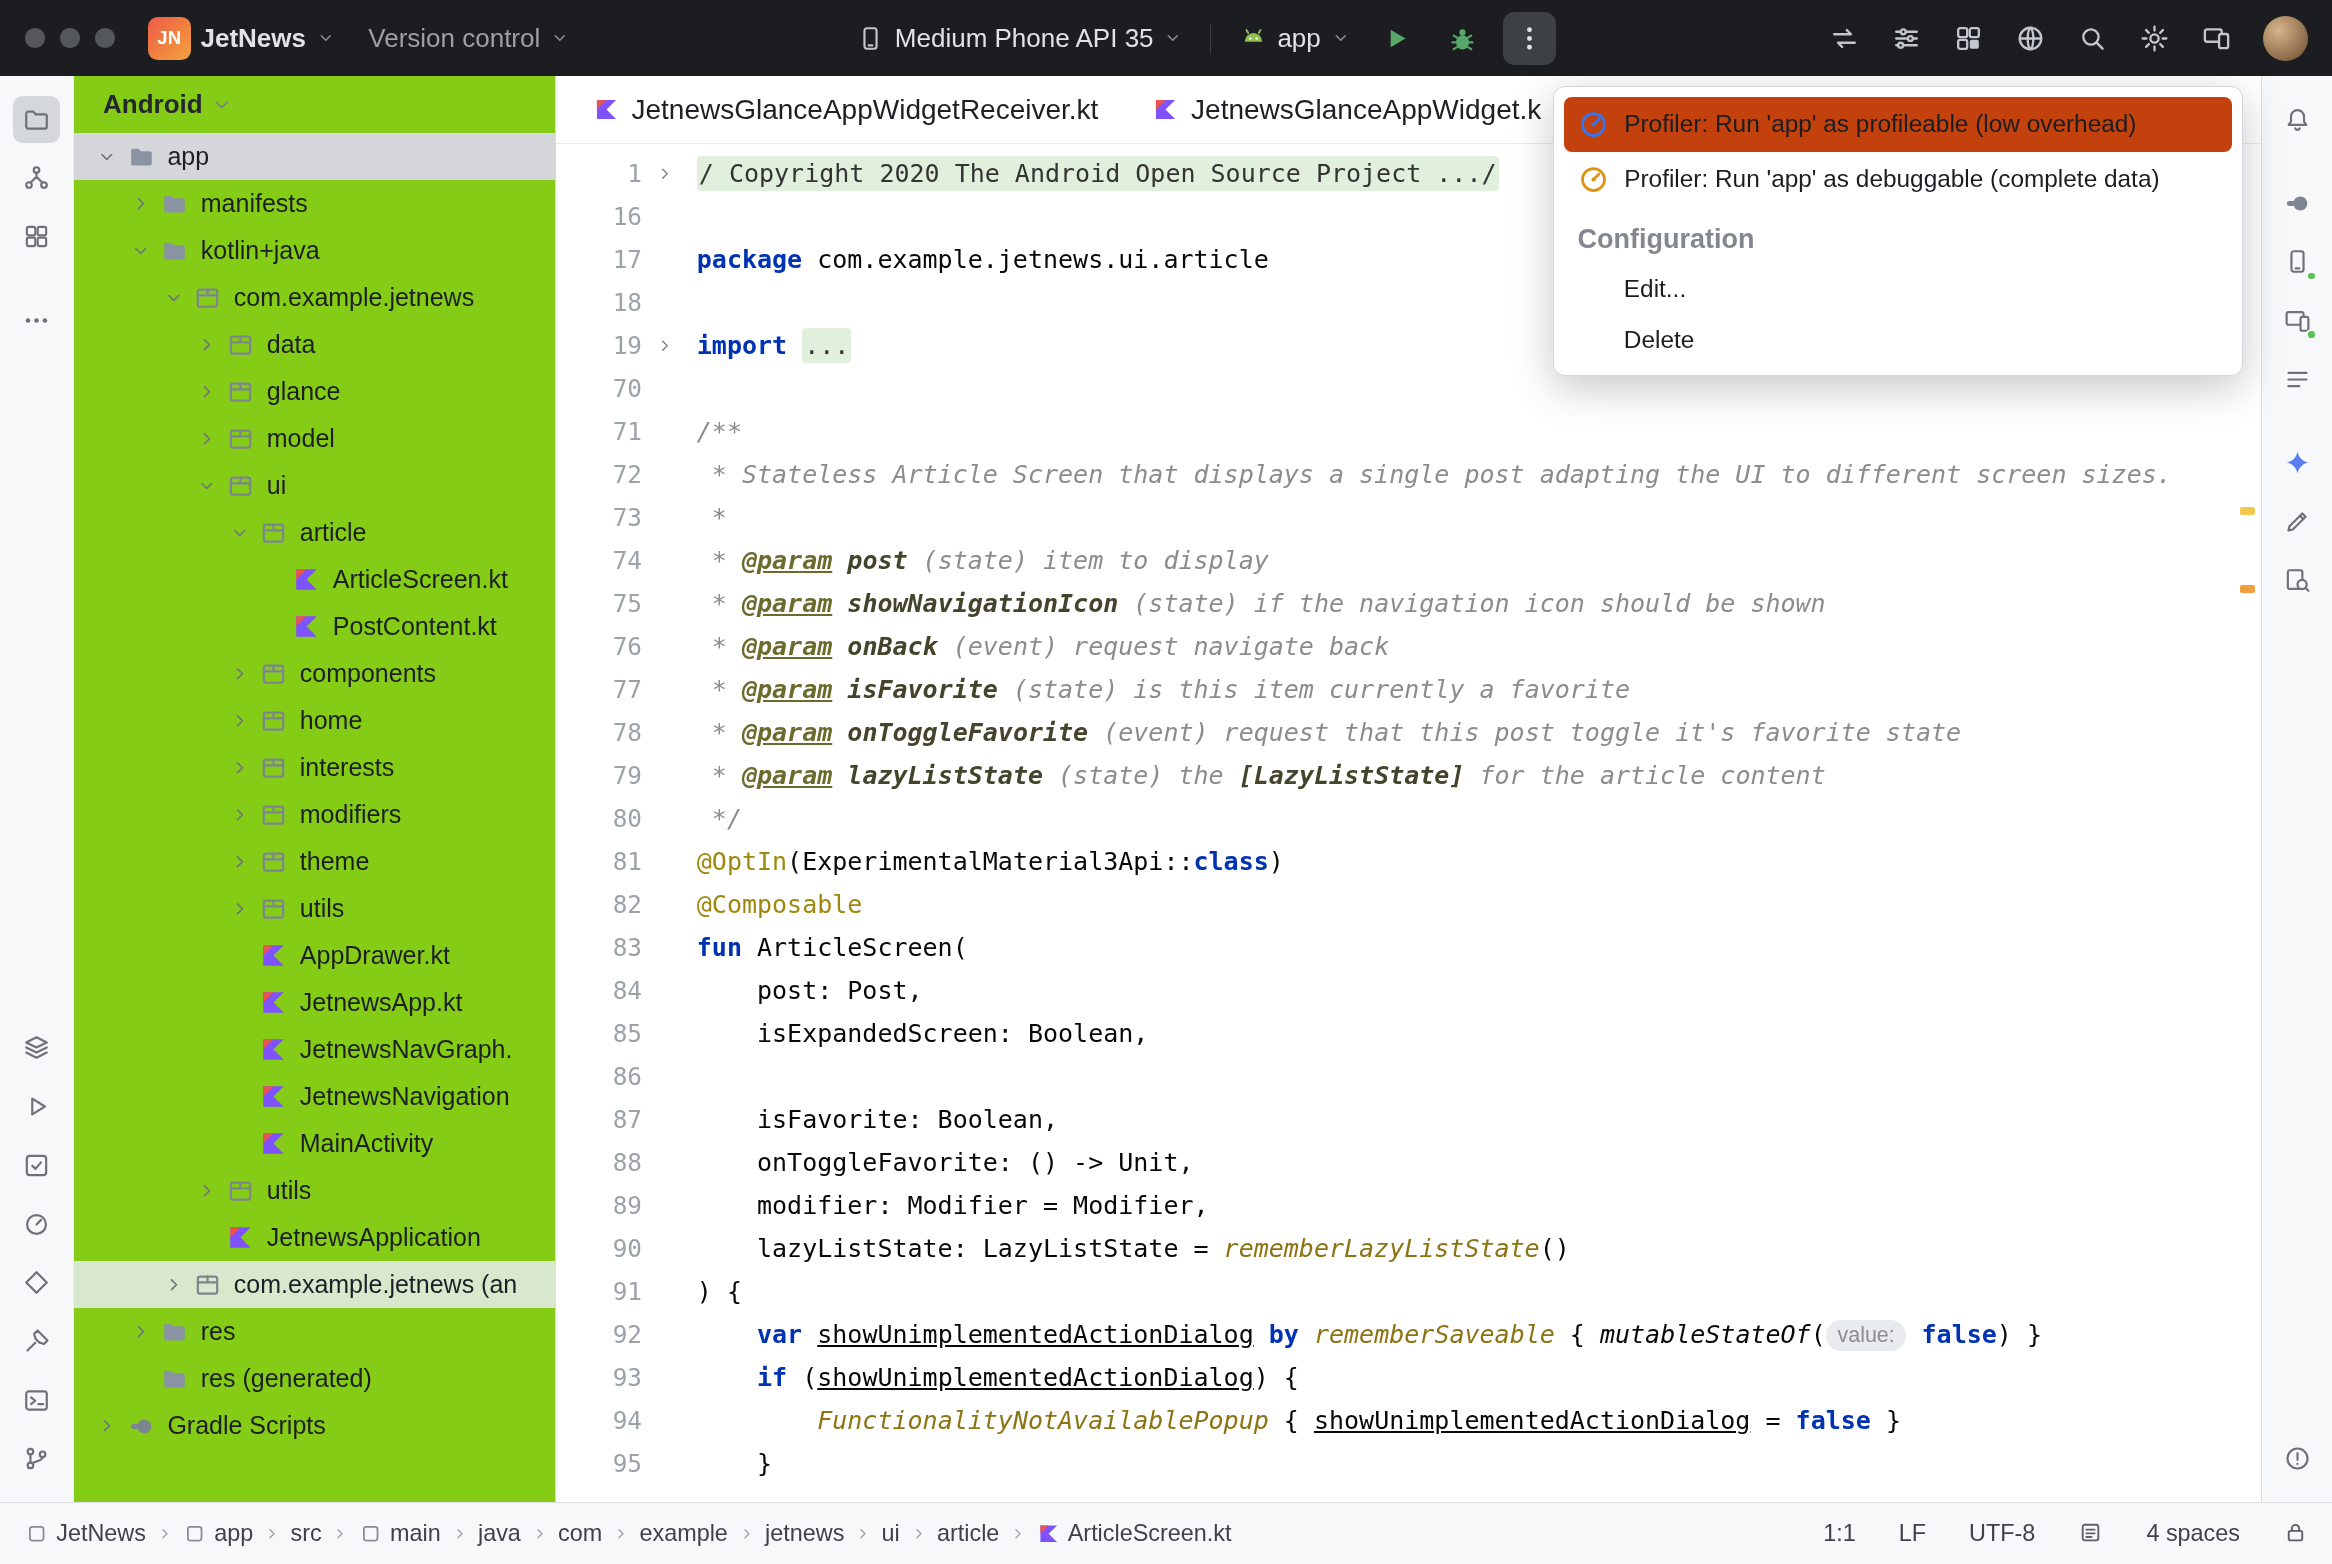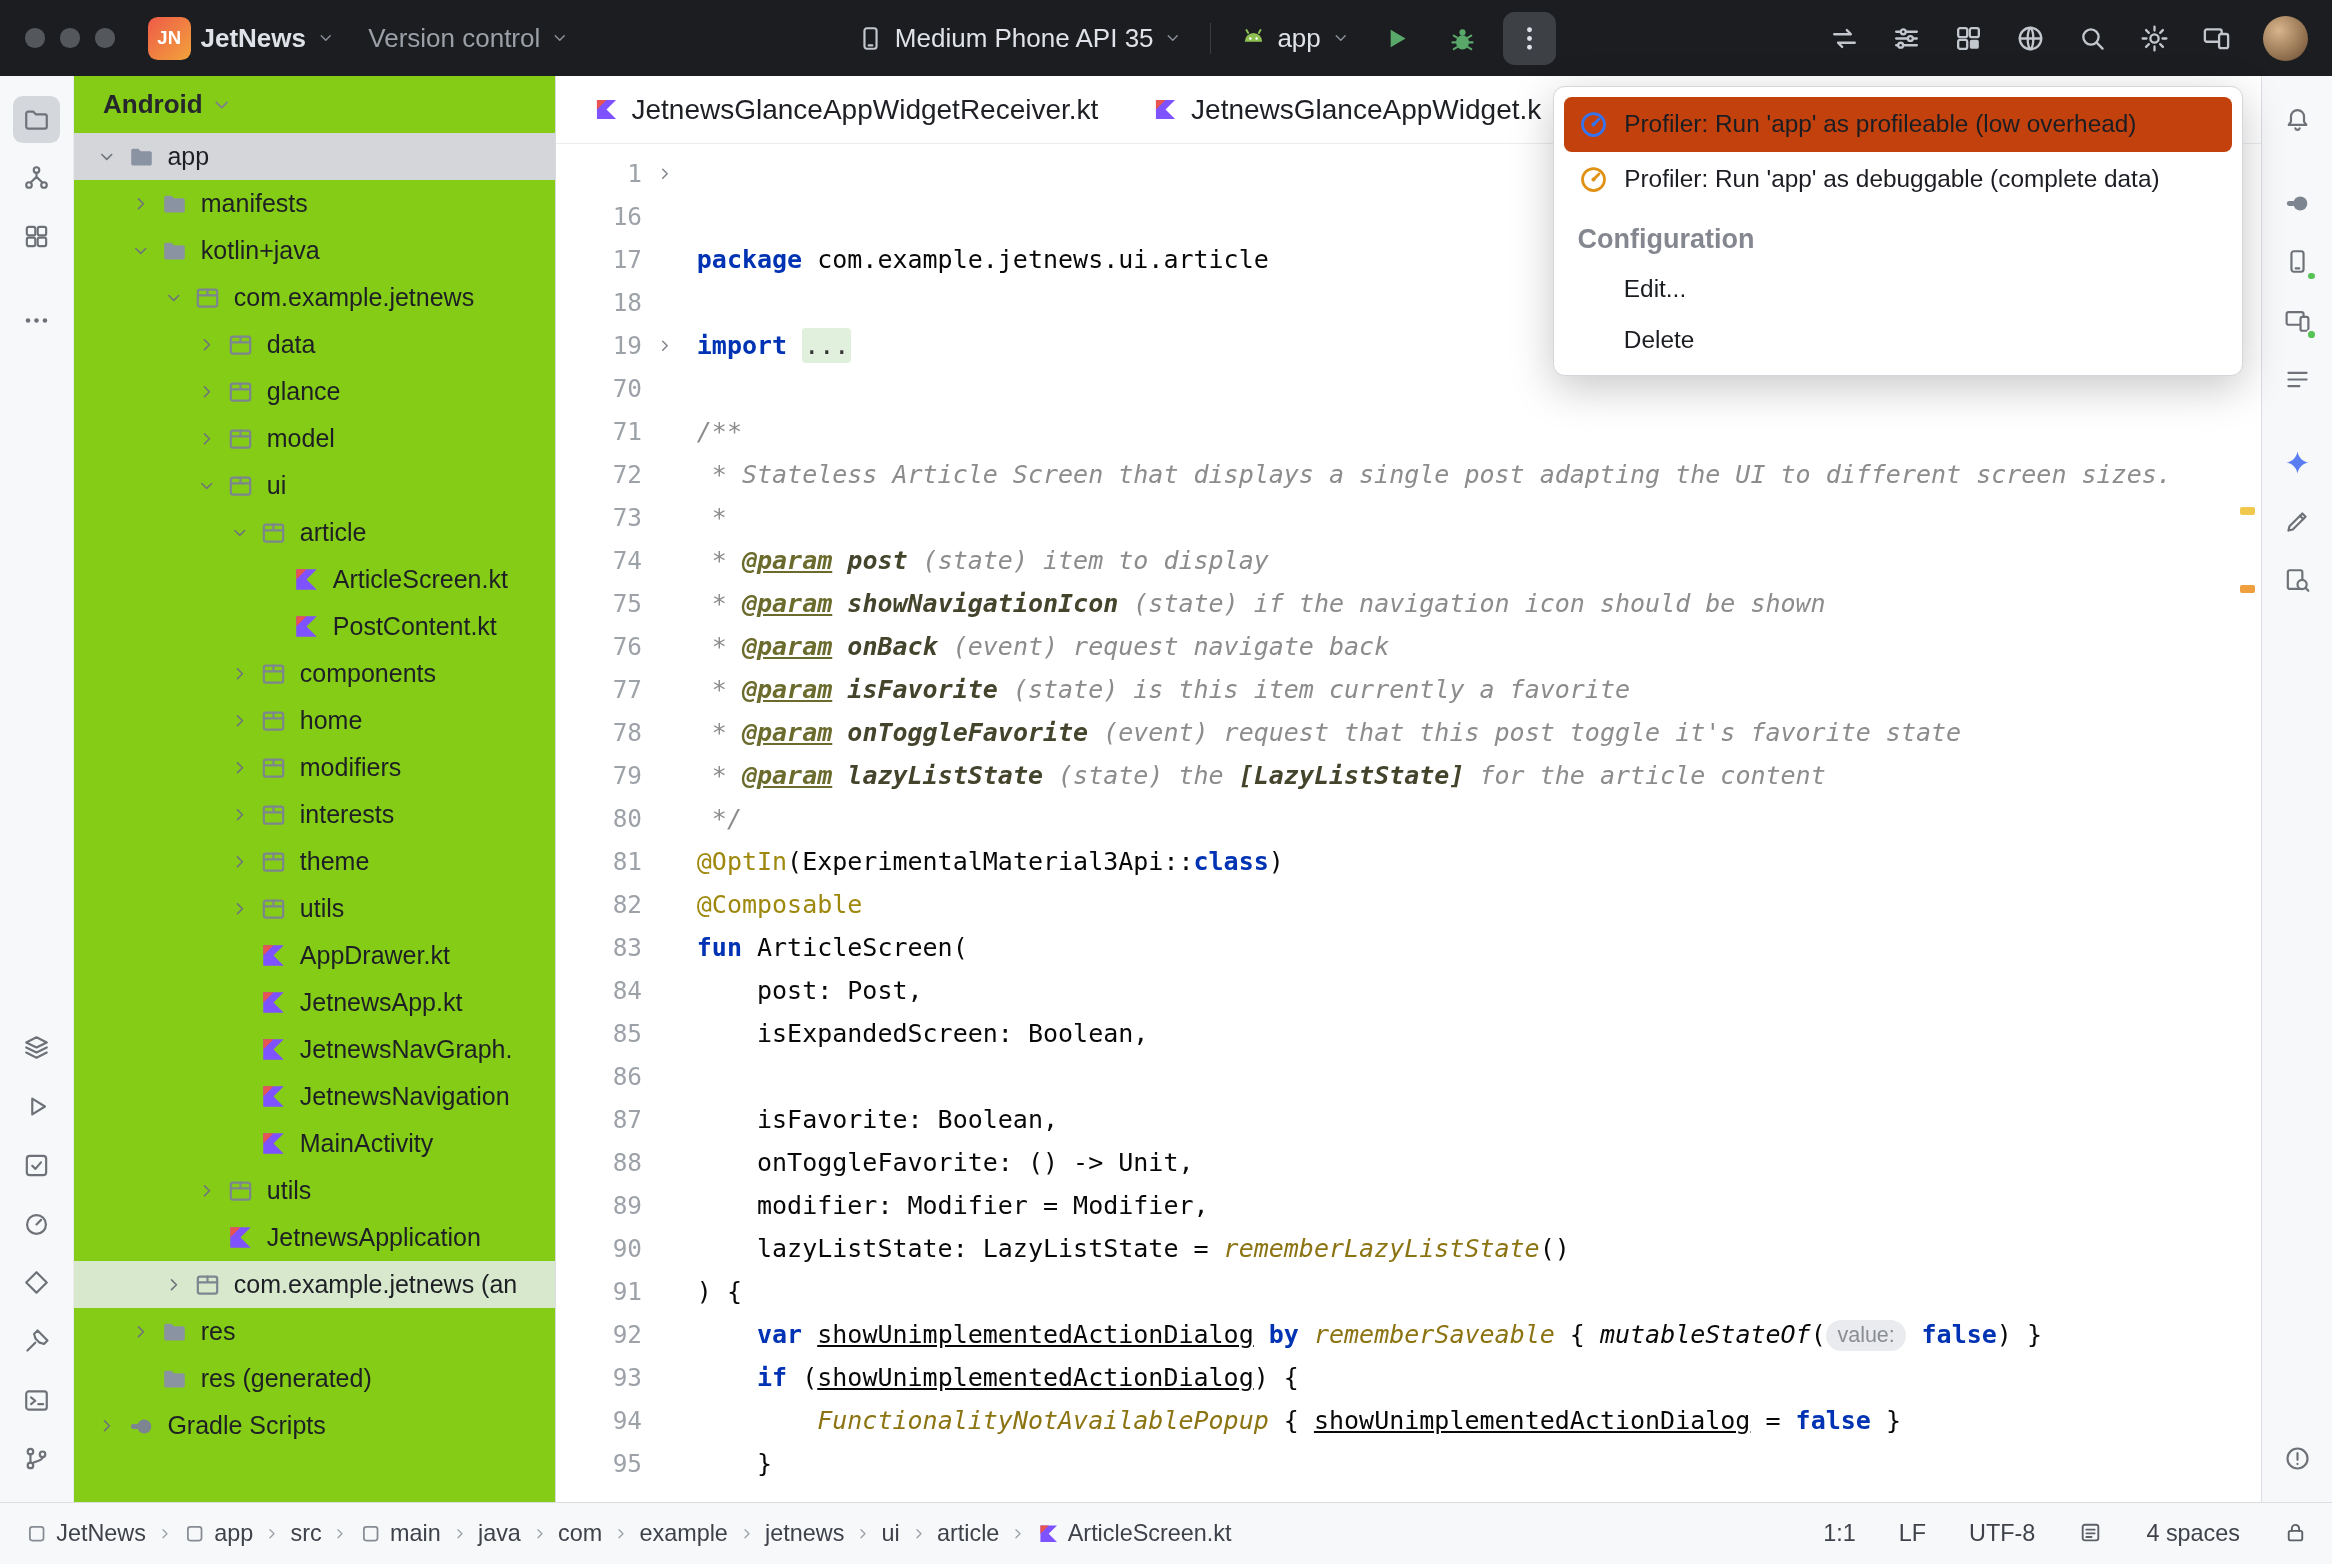--- a/index.html
+++ b/index.html
@@ -526,36 +526,36 @@
               <svg viewBox="0 0 24 24">
                 <polyline points="9.5 6.5 15 12 9.5 17.5" fill="none" stroke="currentColor" stroke-width="1.8" stroke-linecap="round" stroke-linejoin="round"></polyline>
               </svg>
             </span>
             <span class="t-icon">
               <svg viewBox="0 0 24 24">
                 <rect x="4" y="5.5" width="16" height="14" rx="1.8" fill="none" stroke="currentColor" stroke-width="1.8" stroke-linecap="round" stroke-linejoin="round"></rect>
                 <path d="M4 10.3h16M12 5.5v4.8" fill="none" stroke="currentColor" stroke-width="1.8" stroke-linecap="round" stroke-linejoin="round"></path>
               </svg>
             </span>
+            <span class="t-label">interests</span>
+          </div>
+          <div class="tree-row">
+            <span class="indent" style="width: 148px;"></span>
+            <span class="chev">
+              <svg viewBox="0 0 24 24">
+                <polyline points="9.5 6.5 15 12 9.5 17.5" fill="none" stroke="currentColor" stroke-width="1.8" stroke-linecap="round" stroke-linejoin="round"></polyline>
+              </svg>
+            </span>
+            <span class="t-icon">
+              <svg viewBox="0 0 24 24">
+                <rect x="4" y="5.5" width="16" height="14" rx="1.8" fill="none" stroke="currentColor" stroke-width="1.8" stroke-linecap="round" stroke-linejoin="round"></rect>
+                <path d="M4 10.3h16M12 5.5v4.8" fill="none" stroke="currentColor" stroke-width="1.8" stroke-linecap="round" stroke-linejoin="round"></path>
+              </svg>
+            </span>
             <span class="t-label">modifiers</span>
-          </div>
-          <div class="tree-row">
-            <span class="indent" style="width: 148px;"></span>
-            <span class="chev">
-              <svg viewBox="0 0 24 24">
-                <polyline points="9.5 6.5 15 12 9.5 17.5" fill="none" stroke="currentColor" stroke-width="1.8" stroke-linecap="round" stroke-linejoin="round"></polyline>
-              </svg>
-            </span>
-            <span class="t-icon">
-              <svg viewBox="0 0 24 24">
-                <rect x="4" y="5.5" width="16" height="14" rx="1.8" fill="none" stroke="currentColor" stroke-width="1.8" stroke-linecap="round" stroke-linejoin="round"></rect>
-                <path d="M4 10.3h16M12 5.5v4.8" fill="none" stroke="currentColor" stroke-width="1.8" stroke-linecap="round" stroke-linejoin="round"></path>
-              </svg>
-            </span>
-            <span class="t-label">interests</span>
           </div>
           <div class="tree-row">
             <span class="indent" style="width: 148px;"></span>
             <span class="chev">
               <svg viewBox="0 0 24 24">
                 <polyline points="9.5 6.5 15 12 9.5 17.5" fill="none" stroke="currentColor" stroke-width="1.8" stroke-linecap="round" stroke-linejoin="round"></polyline>
               </svg>
             </span>
             <span class="t-icon">
               <svg viewBox="0 0 24 24">
@@ -736,21 +736,21 @@
                 <polygon points="3.5 3.5 12 3.5 3.5 12" fill="#e8544f"></polygon>
               </svg>
             </span>
             <span>JetnewsGlanceAppWidget.k</span>
           </div>
         </div>
       <div class="code-wrap">
         <div id="code-lines">
             <div class="code-row"><span class="gnum">1</span><span class="gfold"><svg viewBox="0 0 24 24">
                   <polyline points="9.5 6.5 15 12 9.5 17.5" fill="none" stroke="currentColor" stroke-width="1.8" stroke-linecap="round" stroke-linejoin="round"></polyline>
-                </svg></span></div>
+                </svg></span><span class="ctext"><span class="seg-folded">/ Copyright 2020 The Android Open Source Project .../</span></span></div>
             <div class="code-row"><span class="gnum">16</span><span class="gfold"></span><span class="ctext"></span></div>
             <div class="code-row"><span class="gnum">17</span><span class="gfold"></span><span class="ctext"><span class="seg-k">package</span><span class="seg-p"> com.example.jetnews.ui.article</span></span></div>
             <div class="code-row"><span class="gnum">18</span><span class="gfold"></span><span class="ctext"></span></div>
             <div class="code-row"><span class="gnum">19</span><span class="gfold"><svg viewBox="0 0 24 24">
                   <polyline points="9.5 6.5 15 12 9.5 17.5" fill="none" stroke="currentColor" stroke-width="1.8" stroke-linecap="round" stroke-linejoin="round"></polyline>
                 </svg></span><span class="ctext"><span class="seg-k">import</span><span class="seg-p"> </span><span class="seg-folded">...</span></span></div>
             <div class="code-row"><span class="gnum">70</span><span class="gfold"></span><span class="ctext"></span></div>
             <div class="code-row"><span class="gnum">71</span><span class="gfold"></span><span class="ctext"><span class="seg-cm">/**</span></span></div>
             <div class="code-row"><span class="gnum">72</span><span class="gfold"></span><span class="ctext"><span class="seg-cm"> * Stateless Article Screen that displays a single post adapting the UI to different screen sizes.</span></span></div>
             <div class="code-row"><span class="gnum">73</span><span class="gfold"></span><span class="ctext"><span class="seg-cm"> *</span></span></div>

